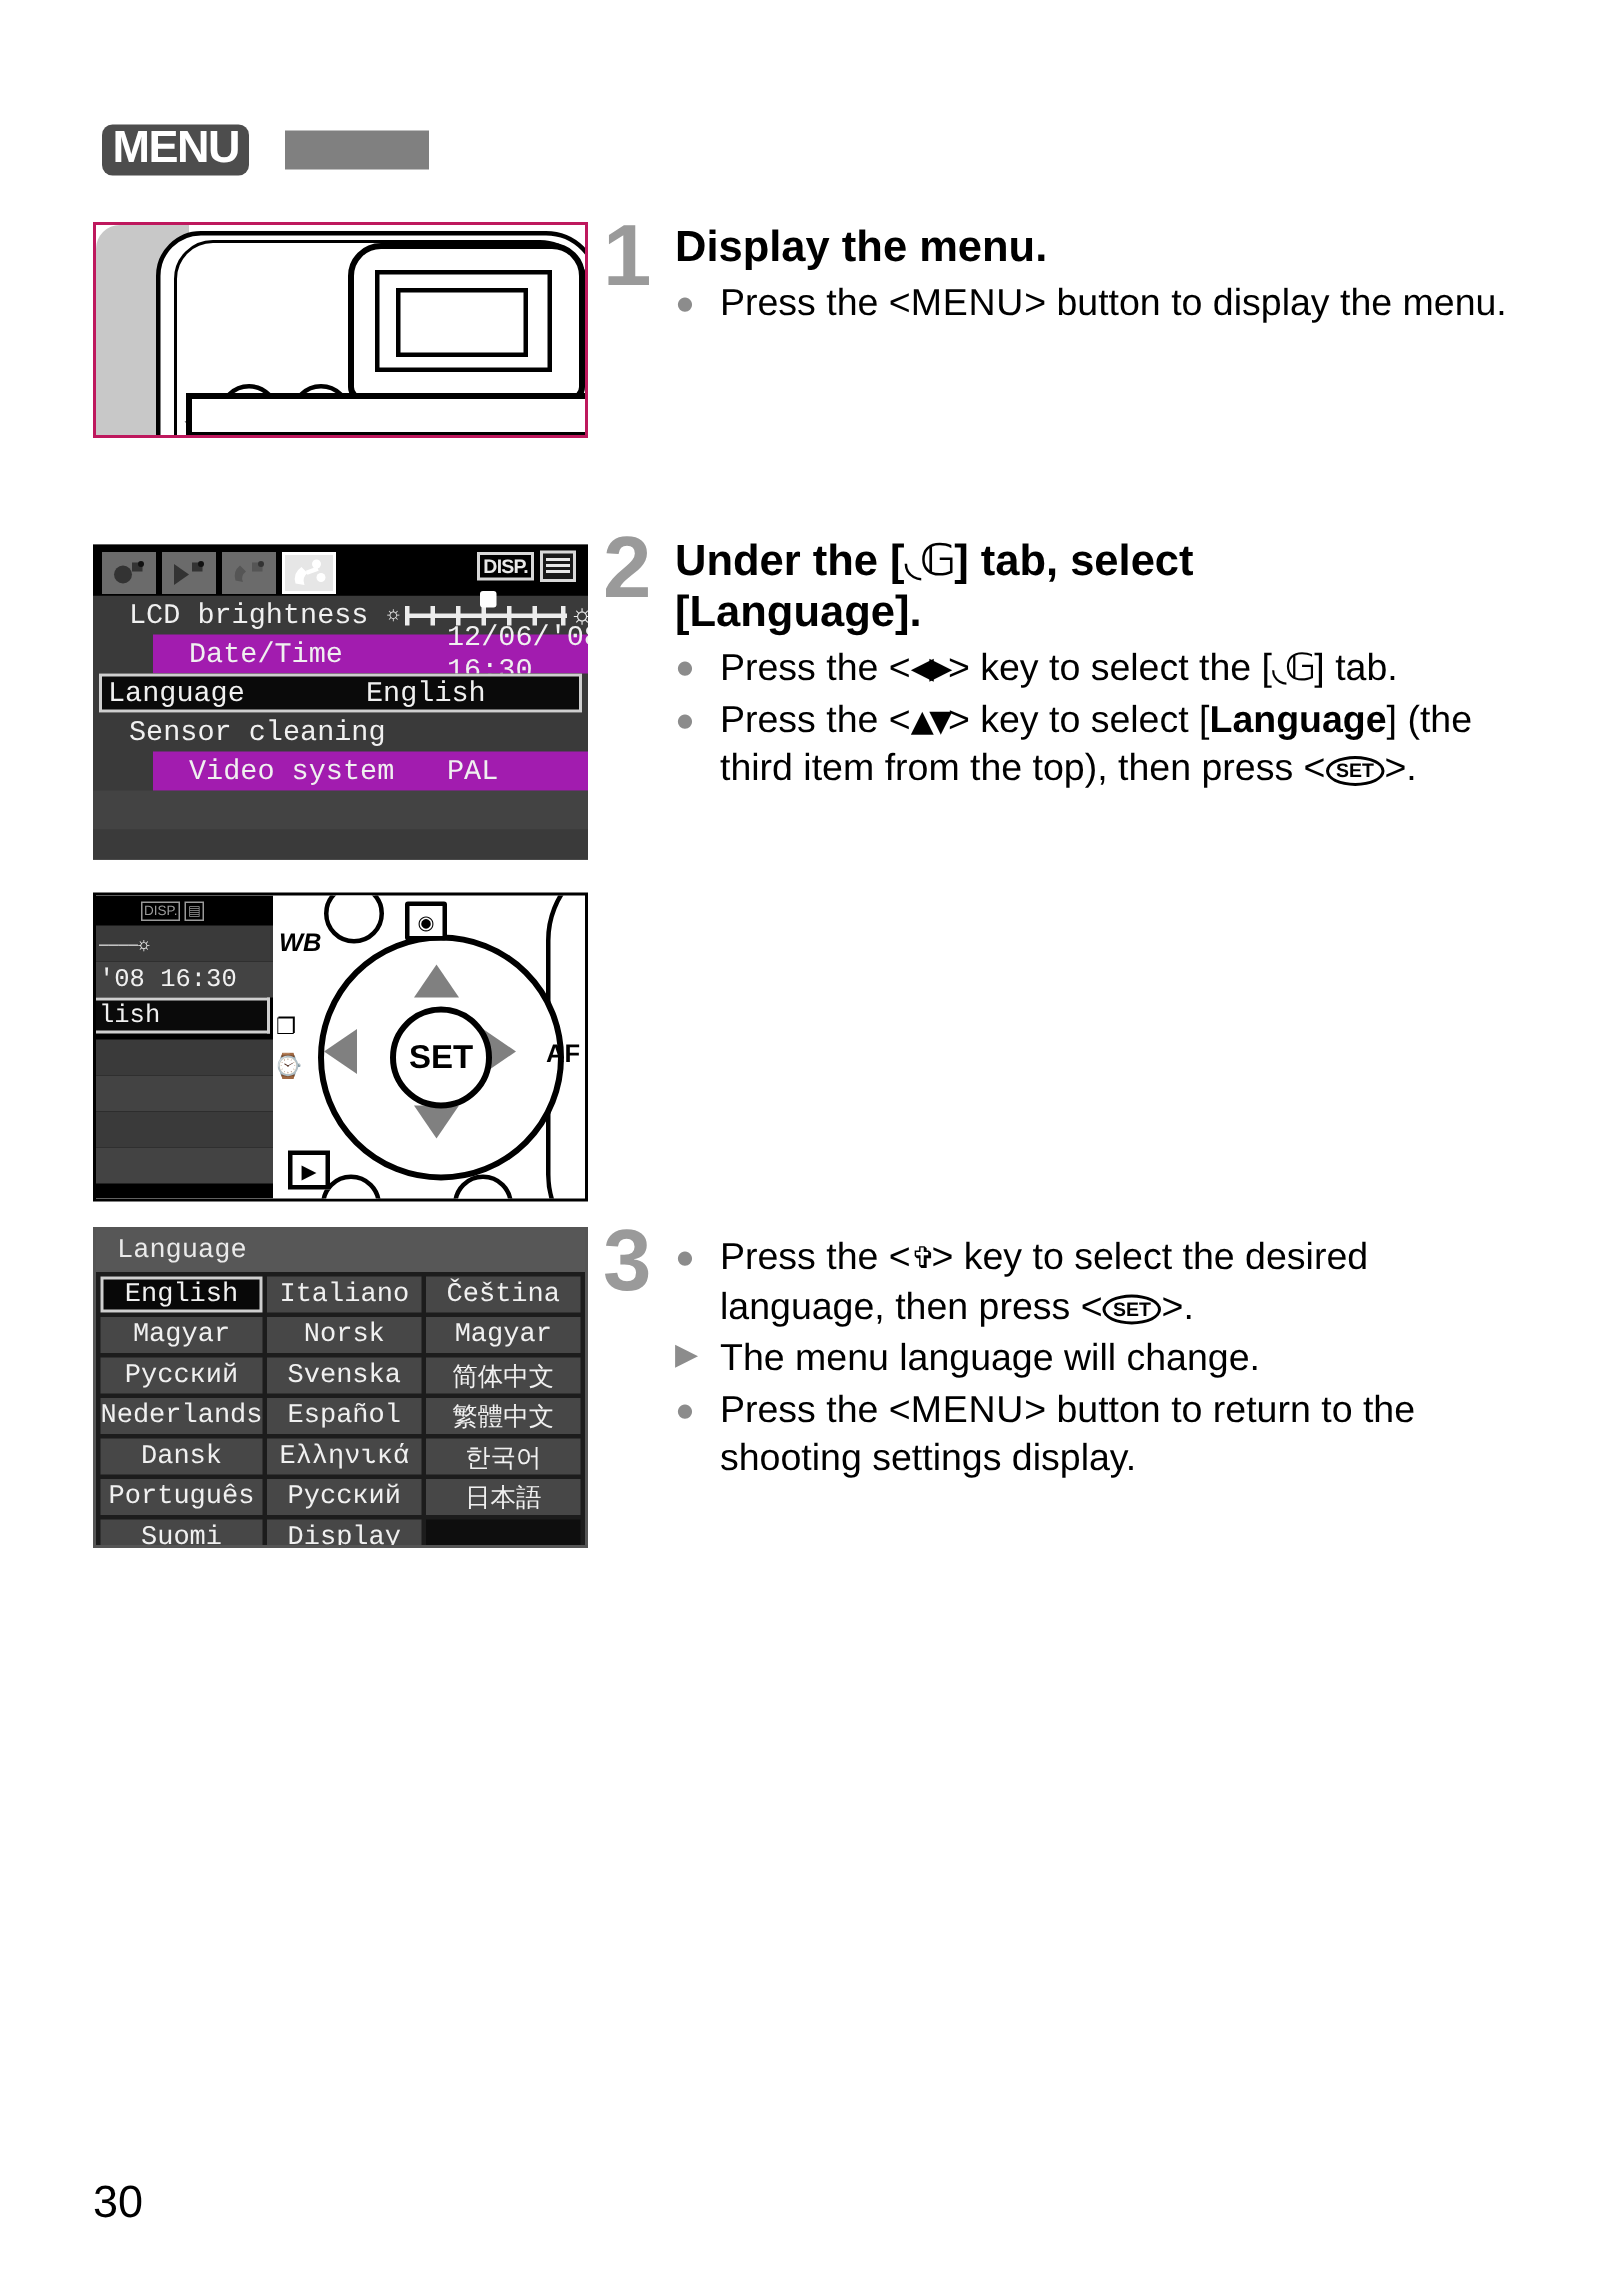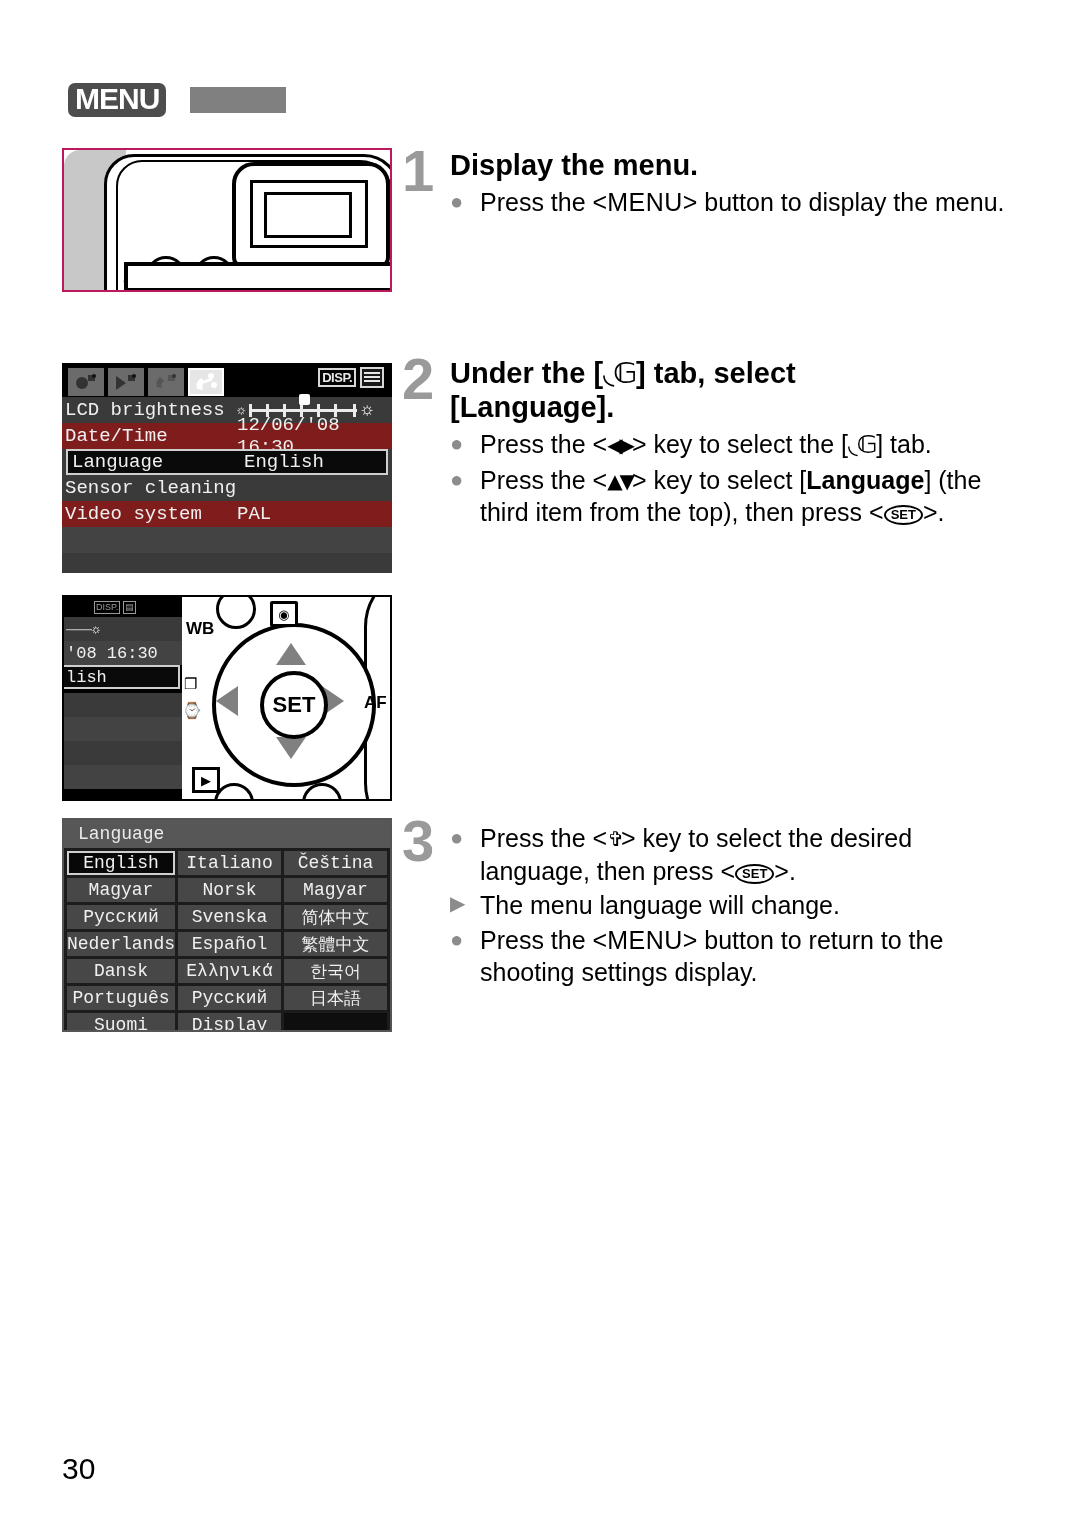--- a/index.html
+++ b/index.html
@@ -196,30 +196,30 @@
     background: #1a1a1a;
   }
   .disp-box2 i {
     position: absolute; left: 2px; right: 2px; height: 2px; background: #e8e8e8;
   }
   .menu-rows { background: #3a3a3a; }
   .menu-row {
     height: 26px;
     display: flex;
     align-items: center;
-    padding: 0 3px;
+    padding: 0 24px;
     color: #f0f0f0;
     font-family: "Liberation Mono", monospace;
     font-size: 19px;
     box-sizing: border-box;
     position: relative;
   }
   .menu-row .mrlabel { flex: none; width: 172px; }
   .menu-row .mrval { flex: 1; }
-  .menu-row.alt { background: #7f1d1d; }
+  .menu-row.alt { background: #a21caf; margin-left: 40px; }
   .menu-row.sel {
     background: #0a0a0a;
     border: 2px solid #cfcfcf;
     margin: 0 4px;
     padding: 0 4px;
   }
   .menu-blank { height: 26px; background: #3a3a3a; }
   .menu-blank.alt { background: #434343; }
   .brightness-scale {
     display: flex; align-items: center; gap: 0;
@@ -302,21 +302,21 @@
   }
   #fig-dial .ar-up    { left: 212px; top: 46px; border-width: 0 15px 22px 15px; border-color: transparent transparent #808080 transparent; }
   #fig-dial .ar-down  { left: 212px; top: 140px; border-width: 22px 15px 0 15px; border-color: #808080 transparent transparent transparent; }
   #fig-dial .ar-left  { left: 152px; top: 89px; border-width: 15px 22px 15px 0; border-color: transparent #808080 transparent transparent; }
   #fig-dial .ar-right { left: 258px; top: 89px; border-width: 15px 0 15px 22px; border-color: transparent transparent transparent #808080; }
   #fig-dial .dlabel {
     position: absolute;
     font-size: 17px; font-weight: bold;
     font-family: "Liberation Sans", sans-serif;
   }
-  #fig-dial .lbl-wb { left: 122px; top: 22px; }
+  #fig-dial .lbl-wb { left: 122px; top: 22px; font-style: italic; }
   #fig-dial .lbl-af { left: 300px; top: 96px; }
   #fig-dial .icon-box {
     position: absolute;
     border: 3px solid #000;
     width: 22px; height: 20px;
     display: flex; align-items: center; justify-content: center;
     font-size: 13px;
     background: #fff;
   }
   #fig-dial .ib-metering { left: 206px; top: 4px; border-radius: 2px; }

